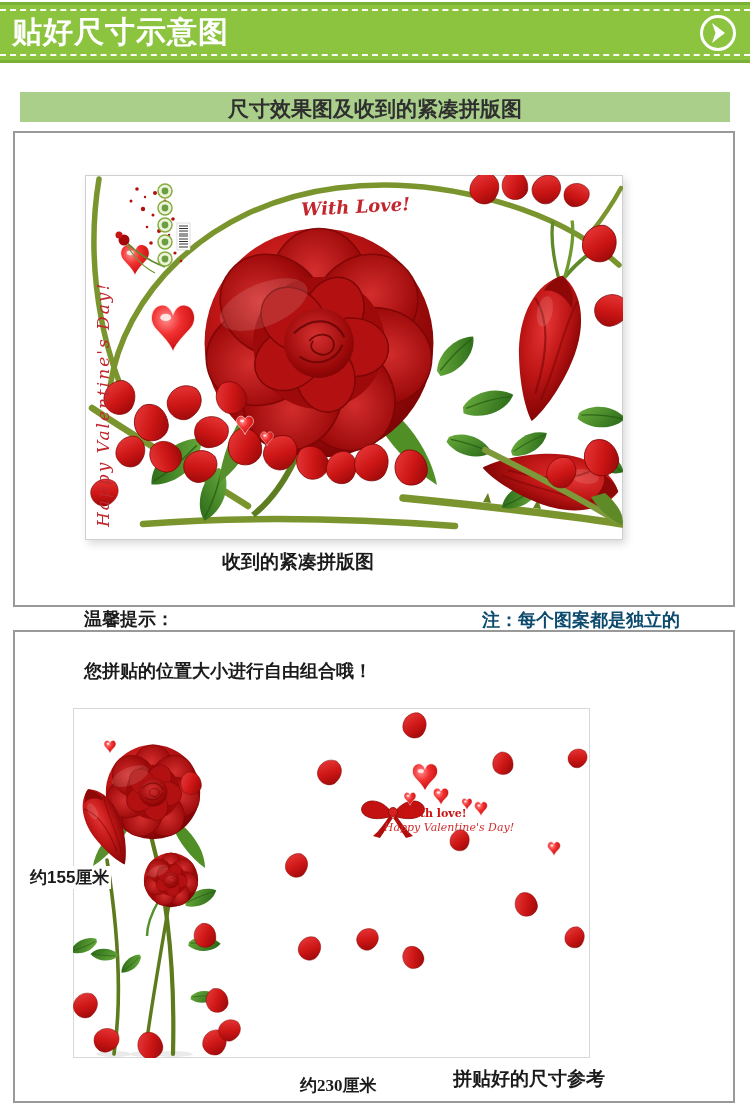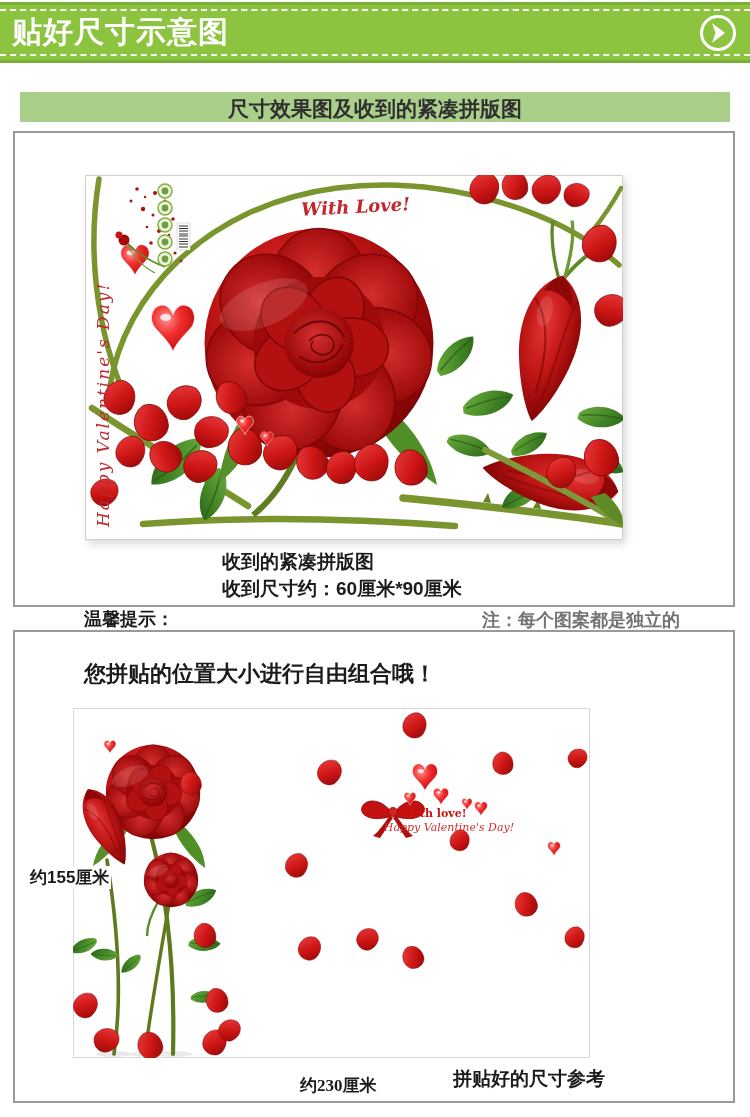--- a/index.html
+++ b/index.html
@@ -19,23 +19,23 @@
   
   .box{position:absolute;border:2px solid #999;background:#fff;box-sizing:border-box;}
   .box1{left:13px;top:131px;width:722px;height:476px;}
   .box2{left:13px;top:630px;width:722px;height:473px;}
   .sheet-svg{position:absolute;left:85px;top:175px;box-shadow:3px 4px 8px rgba(0,0,0,.15);}
   .effect-svg{position:absolute;left:73px;top:708px;}
   .txt{position:absolute;font-weight:700;white-space:nowrap;}
   .cap1{left:222px;top:549px;font-size:19px;}
   .cap2{left:222px;top:576px;font-size:19px;}
   .tip-title{left:84px;top:607px;font-size:18px;}
-  .note-red{left:482px;top:608px;font-size:18px;color:#737373;}
+  .note-red{left:482px;top:608px;font-size:18px;color:#0c4a6e;}
   .tip-l1{left:84px;top:633px;font-size:18px;}
-  .tip-l2{left:84px;top:659px;font-size:22px;text-align:center;}
+  .tip-l2{left:84px;top:659px;font-size:18px;text-align:center;}
   .h-label{left:28px;top:866px;font-size:17px;background:#fff;padding:0 2px;}
   .w-label{left:300px;top:1074px;font-size:17px;font-family:Liberation Serif, serif;}
   .ref-cap{left:453px;top:1066px;font-size:19px;}
 </style>
 </head>
 <body>
 
 <div class="page">
 
   <svg width="0" height="0" style="position:absolute" aria-hidden="true">
@@ -241,21 +241,20 @@
     <g transform="translate(92,48)">
       <rect width="13" height="27" fill="#fff" stroke="#bbb" stroke-width="0.5"></rect>
       <path d="M2,3 h9 M2,5.5 h9 M2,8 h9 M2,11 h9 M2,13 h9 M2,16 h9 M2,18.5 h9 M2,21 h9 M2,24 h9" stroke="#333" stroke-width="1.1"></path>
     </g>
 
     <text x="271" y="38" transform="rotate(-3 271 38)" text-anchor="middle" font-size="18" font-weight="bold" font-family="DejaVu Serif, serif" font-style="italic" fill="#c1272d">With Love!</text>
     <text transform="translate(24,352) rotate(-90)" font-size="17" letter-spacing="2" font-family="DejaVu Serif, serif" font-style="italic" fill="#c1272d">Happy Valentine's Day!</text>
   </svg>
 
   <div class="txt cap1">收到的紧凑拼版图</div>
-  <div class="txt cap2">收到尺寸约：60厘米*90厘米</div>
 
   <div class="txt tip-title">温馨提示：</div>
   <div class="txt note-red">注：每个图案都是独立的</div>
 
   <div class="box box2"></div>
   <div class="txt tip-l2">您拼贴的位置大小进行自由组合哦！</div>
 
   <svg class="effect-svg" width="517" height="350" viewBox="0 0 517 350">
     <rect x="0.5" y="0.5" width="516" height="349" fill="#fff" stroke="#d8d8d8"></rect>
     <g fill="#000" opacity="0.08">

